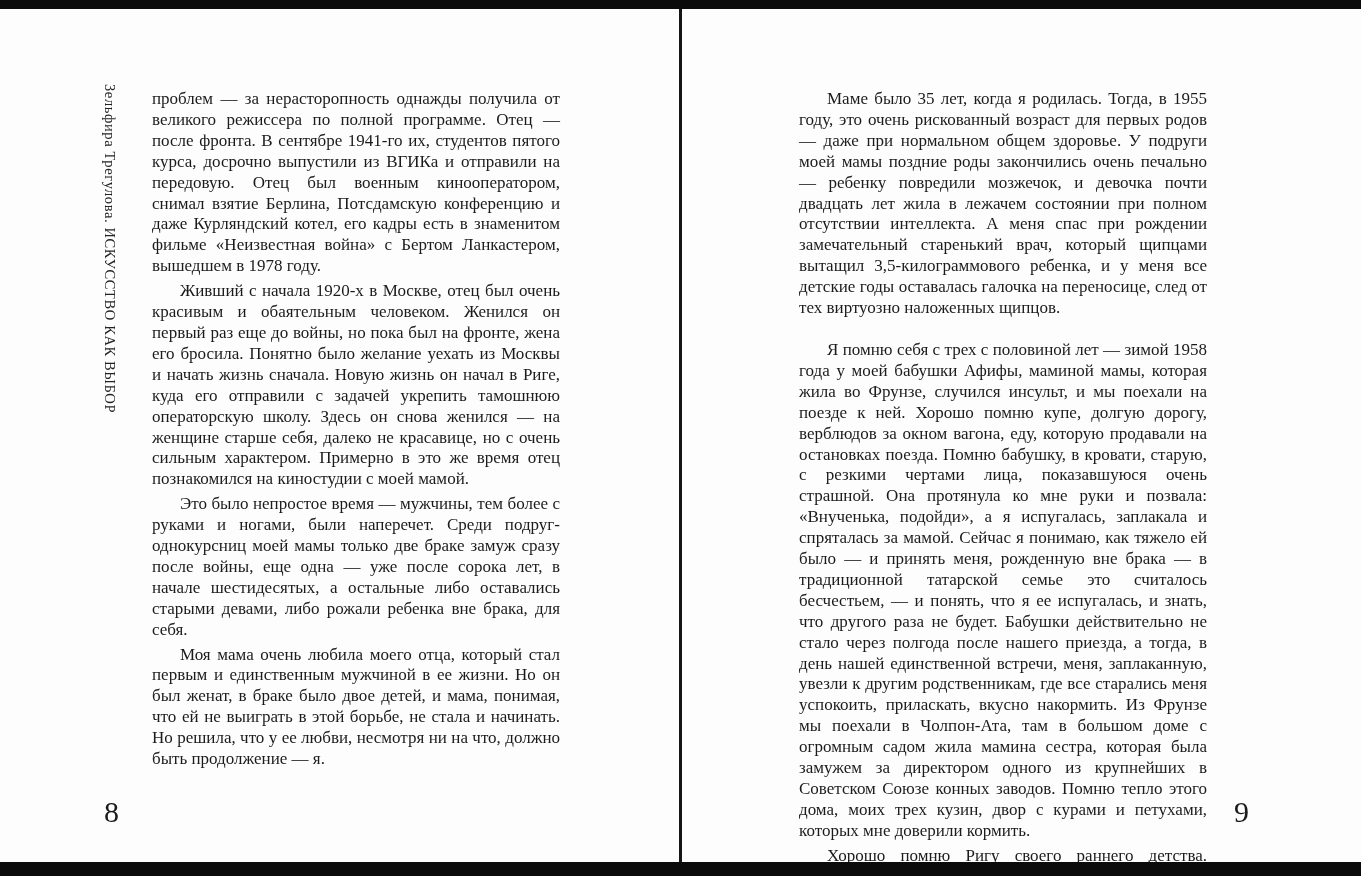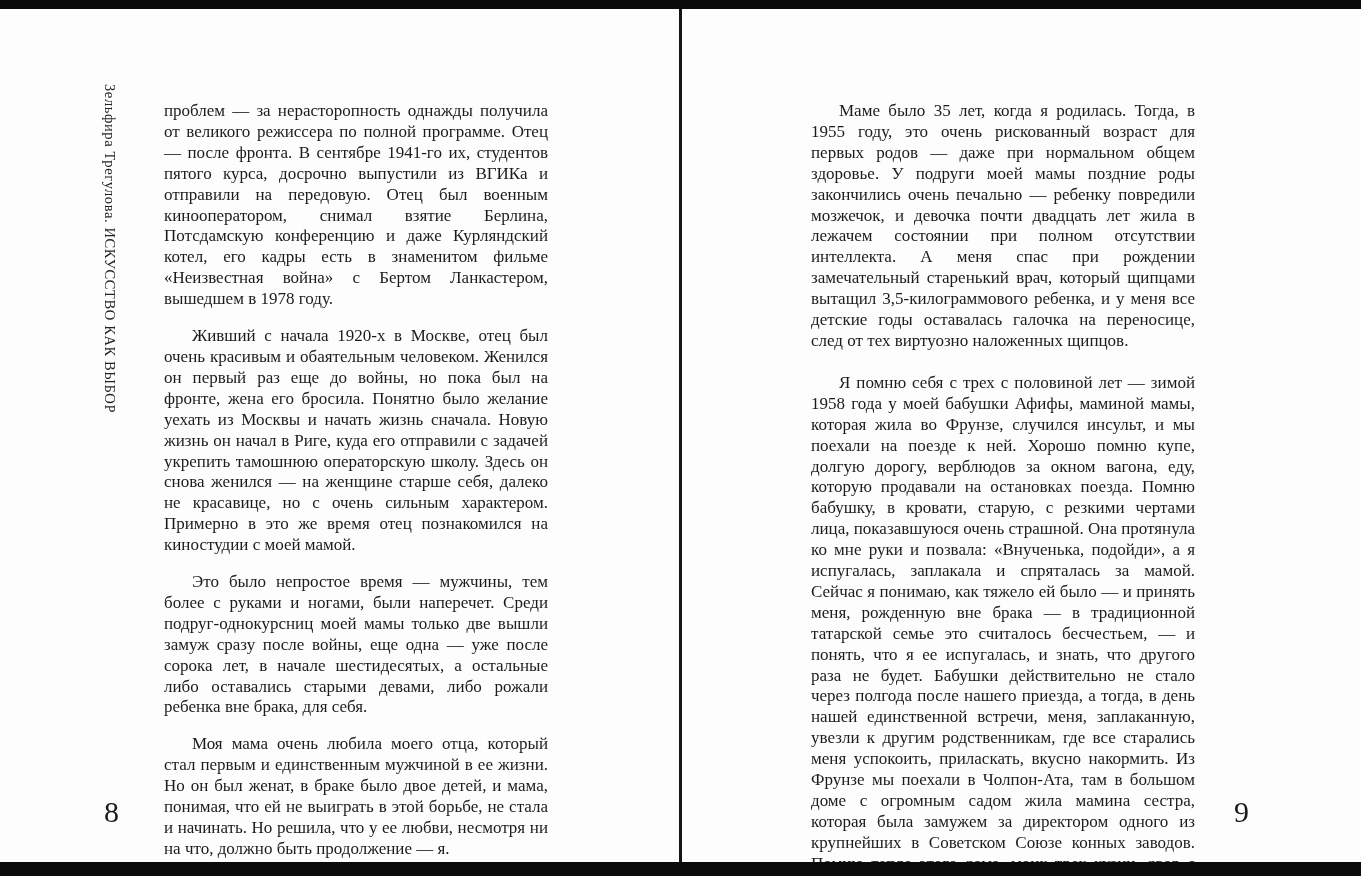--- a/index.html
+++ b/index.html
@@ -48,21 +48,21 @@
     top: 85px;
     width: 416px;
     text-align: justify;
     font-size: 17px;
     line-height: 20.9px;
     hyphens: auto;
   }
   .text-col.left-col { left: 148px; }
   .text-col.right-col { left: 795px; }
   .para {
-    margin: 16px;
+    margin: 4px;
     text-indent: 28px;
   }
   .para.no-indent { text-indent: 0; }
   .para.section-gap { margin-top: 21px; }
   .pagenum {
     position: absolute;
     font-size: 30px;
     color: #1b1b1b;
   }
   .pagenum.left-num { left: 104px; top: 795px; }
@@ -73,21 +73,21 @@
 
 <div class="spread">
 
   <div class="bar top"></div>
 
   <div class="sidebar-caption">Зельфира Трегулова. ИСКУССТВО КАК ВЫБОР</div>
 
   <div class="text-col left-col">
     <p class="para no-indent">проблем — за нерасторопность однажды получила от великого режиссера по полной программе. Отец — после фронта. В сентябре 1941-го их, студентов пятого курса, досрочно выпустили из ВГИКа и отправили на передовую. Отец был военным кинооператором, снимал взятие Берлина, Потсдамскую конференцию и даже Курляндский котел, его кадры есть в знаменитом фильме «Неизвестная война» с Бертом Ланкастером, вышедшем в 1978 году.</p>
     <p class="para">Живший с начала 1920-х в Москве, отец был очень красивым и обаятельным человеком. Женился он первый раз еще до войны, но пока был на фронте, жена его бросила. Понятно было желание уехать из Москвы и начать жизнь сначала. Новую жизнь он начал в Риге, куда его отправили с задачей укрепить тамошнюю операторскую школу. Здесь он снова женился — на женщине старше себя, далеко не красавице, но с очень сильным характером. Примерно в это же время отец познакомился на киностудии с моей мамой.</p>
-    <p class="para">Это было непростое время — мужчины, тем более с руками и ногами, были наперечет. Среди подруг-однокурсниц моей мамы только две вышли замуж сразу после войны, еще одна — уже после сорока лет, в начале шестидесятых, а остальные либо оставались старыми девами, либо рожали ребенка вне брака, для себя.</p>
+    <p class="para">Это было непростое время — мужчины, тем более с руками и ногами, были наперечет. Среди подруг-однокурсниц моей мамы только две браке замуж сразу после войны, еще одна — уже после сорока лет, в начале шестидесятых, а остальные либо оставались старыми девами, либо рожали ребенка вне брака, для себя.</p>
     <p class="para">Моя мама очень любила моего отца, который стал первым и единственным мужчиной в ее жизни. Но он был женат, в браке было двое детей, и мама, понимая, что ей не выиграть в этой борьбе, не стала и начинать. Но решила, что у ее любви, несмотря ни на что, должно быть продолжение — я.</p>
   </div>
 
   <div class="pagenum left-num">8</div>
 
   <div class="divider"></div>
 
   <div class="text-col right-col">
     <p class="para">Маме было 35 лет, когда я родилась. Тогда, в 1955 году, это очень рискованный возраст для первых родов — даже при нормальном общем здоровье. У подруги моей мамы поздние роды закончились очень печально — ребенку повредили мозжечок, и девочка почти двадцать лет жила в лежачем состоянии при полном отсутствии интеллекта. А меня спас при рождении замечательный старенький врач, который щипцами вытащил 3,5-килограммового ребенка, и у меня все детские годы оставалась галочка на переносице, след от тех виртуозно наложенных щипцов.</p>
     <p class="para section-gap">Я помню себя с трех с половиной лет — зимой 1958 года у моей бабушки Афифы, маминой мамы, которая жила во Фрунзе, случился инсульт, и мы поехали на поезде к ней. Хорошо помню купе, долгую дорогу, верблюдов за окном вагона, еду, которую продавали на остановках поезда. Помню бабушку, в кровати, старую, с резкими чертами лица, показавшуюся очень страшной. Она протянула ко мне руки и позвала: «Внученька, подойди», а я испугалась, заплакала и спряталась за мамой. Сейчас я понимаю, как тяжело ей было — и принять меня, рожденную вне брака — в традиционной татарской семье это считалось бесчестьем, — и понять, что я ее испугалась, и знать, что другого раза не будет. Бабушки действительно не стало через полгода после нашего приезда, а тогда, в день нашей единственной встречи, меня, заплаканную, увезли к другим родственникам, где все старались меня успокоить, приласкать, вкусно накормить. Из Фрунзе мы поехали в Чолпон-Ата, там в большом доме с огромным садом жила мамина сестра, которая была замужем за директором одного из крупнейших в Советском Союзе конных заводов. Помню тепло этого дома, моих трех кузин, двор с курами и петухами, которых мне доверили кормить.</p>

